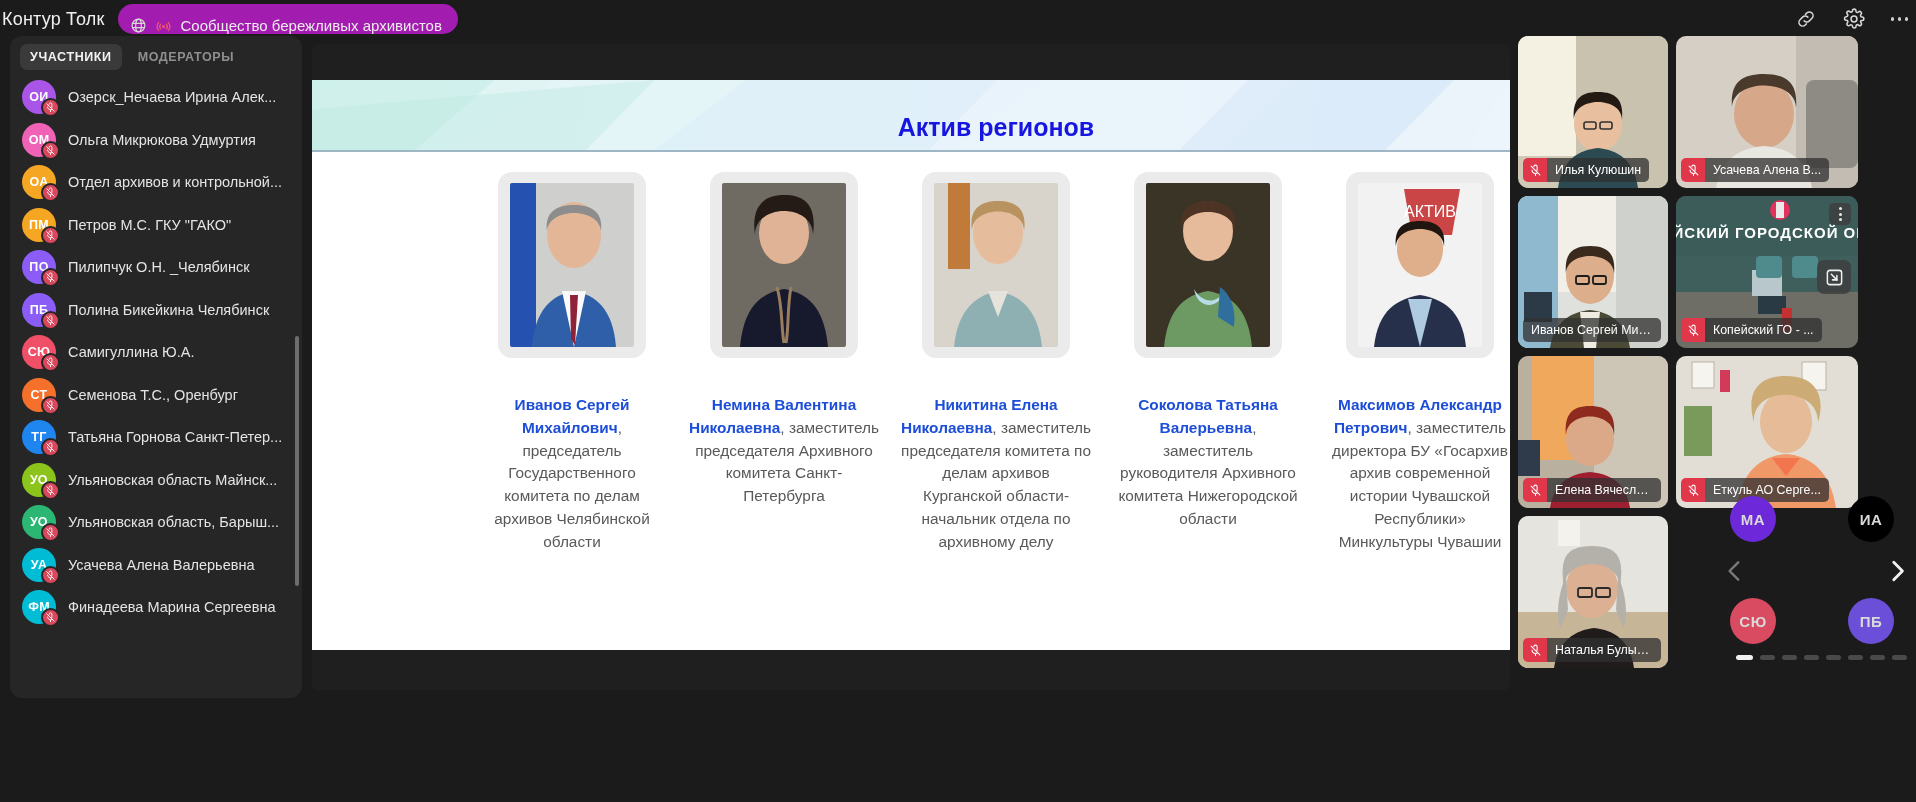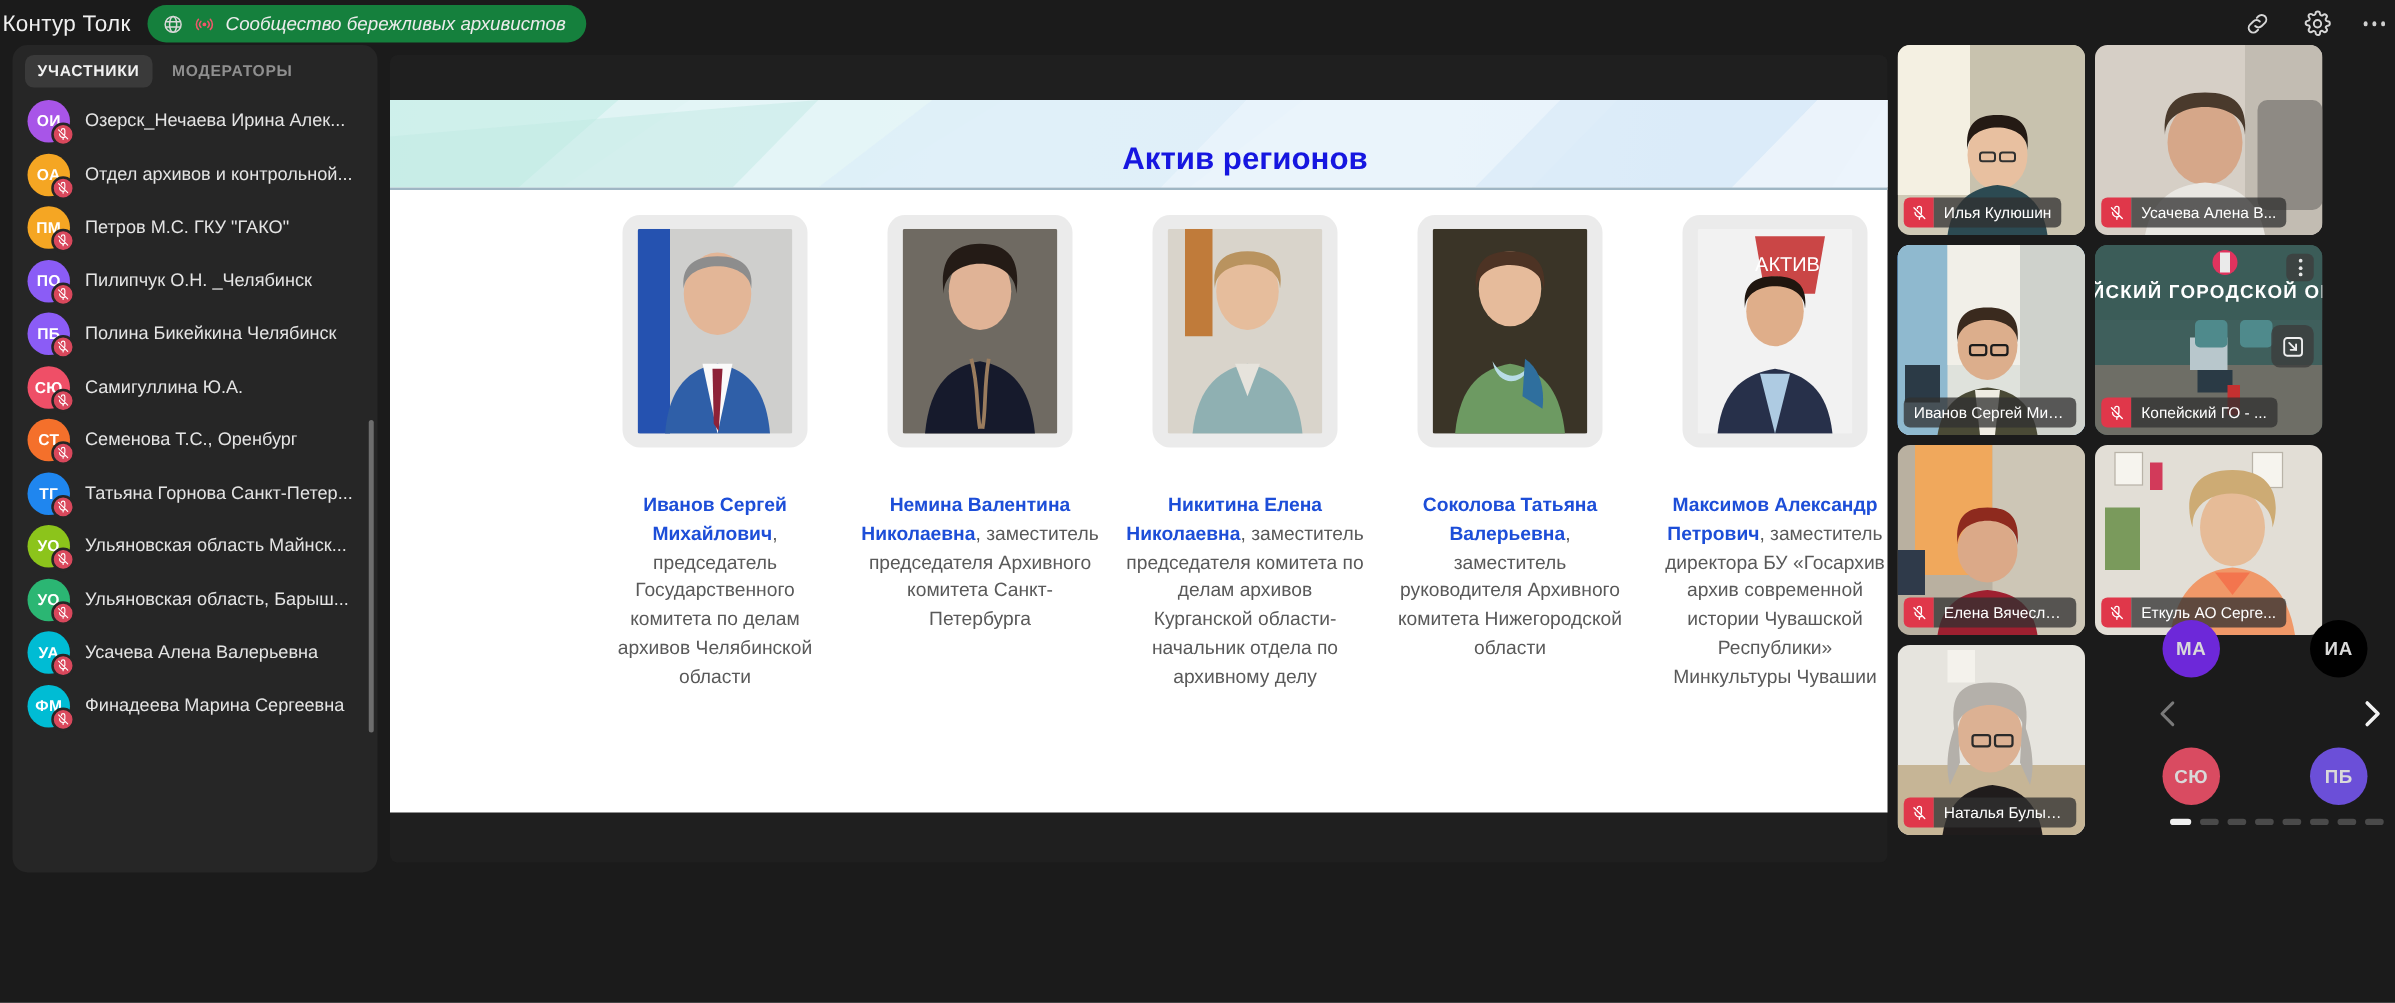--- a/index.html
+++ b/index.html
@@ -11,22 +11,22 @@
   }
   .app { position: relative; width: 1916px; height: 802px; background: #1b1b1b; }
 
   
   .topbar {
     position: absolute; left: 0; top: 0; width: 1916px; height: 38px;
     display: flex; align-items: center; gap: 14px; padding: 0 2px;
   }
   .brand { color: #f0f0f0; font-size: 18px; letter-spacing: .2px; white-space: nowrap; }
   .room-pill {
-    display: flex; align-items: center; gap: 9px;
-    background: #15803d; border-radius: 18px; height: 30px; padding: 0 16px 0 12px; font-style: italic;
+    display: flex; align-items: flex-end; gap: 9px;
+    background: #a21caf; border-radius: 18px; height: 30px; padding: 0 16px 0 12px;
   }
   .room-pill .title { color: #ececec; font-size: 15px; white-space: nowrap; }
   .globe { width: 17px; height: 17px; display: block; }
   .rec { width: 15px; height: 15px; display: block; }
   .topbar-right { margin-left: auto; display: flex; align-items: center; gap: 26px; padding-right: 6px; }
   .ticon { width: 22px; height: 22px; display: block; cursor: pointer; }
   .dots3 { display: flex; gap: 3.5px; align-items: center; cursor: pointer; }
   .dots3 i { width: 3.5px; height: 3.5px; border-radius: 50%; background: #cfcfcf; display: block; }
 
   
@@ -207,20 +207,34 @@
             <div class="mute-badge">
               <svg viewBox="0 0 24 24" fill="none" stroke="#fff" stroke-width="2" stroke-linecap="round">
                 <path d="M9 5a3 3 0 0 1 6 0v6a3 3 0 0 1-.5 1.7"></path>
                 <path d="M5.5 11a6.5 6.5 0 0 0 9.6 5.7"></path>
                 <path d="M12 18.5V21"></path>
                 <path d="M4 4l16 16"></path>
               </svg>
             </div>
           </div>
           <div class="pname">Озерск_Нечаева Ирина Алек...</div>
+        </div>
+        <div class="prow">
+          <div class="av-wrap">
+            <div class="avatar" style="background:#f062b6">ОМ</div>
+            <div class="mute-badge">
+              <svg viewBox="0 0 24 24" fill="none" stroke="#fff" stroke-width="2" stroke-linecap="round">
+                <path d="M9 5a3 3 0 0 1 6 0v6a3 3 0 0 1-.5 1.7"></path>
+                <path d="M5.5 11a6.5 6.5 0 0 0 9.6 5.7"></path>
+                <path d="M12 18.5V21"></path>
+                <path d="M4 4l16 16"></path>
+              </svg>
+            </div>
+          </div>
+          <div class="pname">Ольга Микрюкова Удмуртия</div>
         </div>
         <div class="prow">
           <div class="av-wrap">
             <div class="avatar" style="background:#f5a623">ОА</div>
             <div class="mute-badge">
               <svg viewBox="0 0 24 24" fill="none" stroke="#fff" stroke-width="2" stroke-linecap="round">
                 <path d="M9 5a3 3 0 0 1 6 0v6a3 3 0 0 1-.5 1.7"></path>
                 <path d="M5.5 11a6.5 6.5 0 0 0 9.6 5.7"></path>
                 <path d="M12 18.5V21"></path>
                 <path d="M4 4l16 16"></path>

